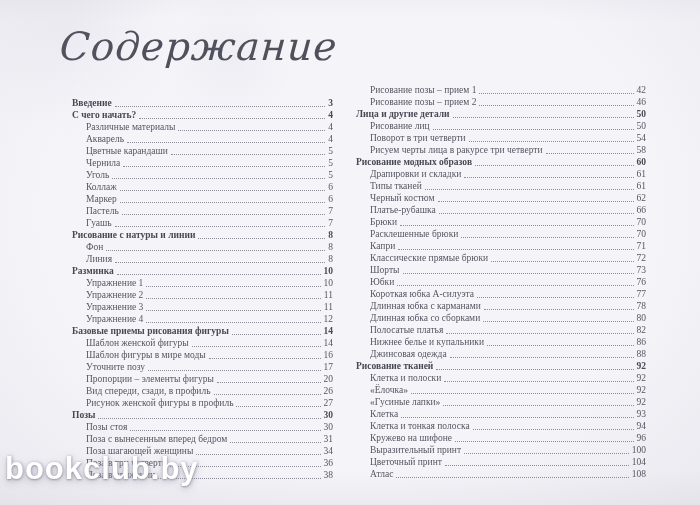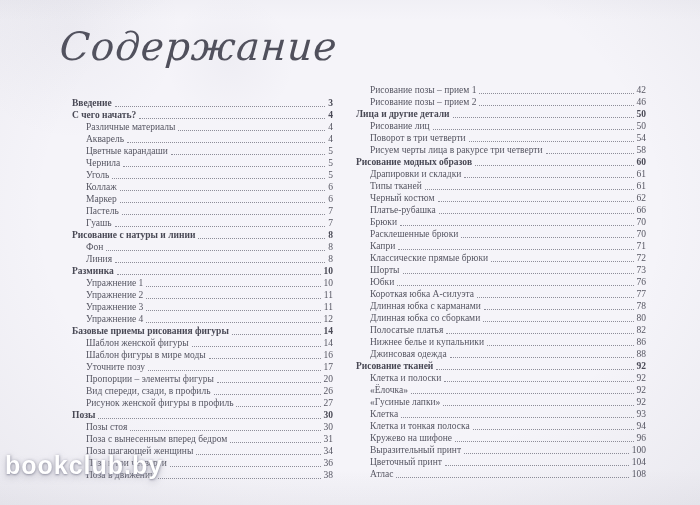--- a/index.html
+++ b/index.html
@@ -60,21 +60,21 @@
     margin:0 3px 2px 3px;
     min-width:6px;
   }
   .row .pg{ flex:0 0 auto; text-align:right; }
   .watermark{
     position:absolute;
     left:5px; top:451px;
     z-index:10;
     font-family:"Liberation Sans","DejaVu Sans",sans-serif;
     font-weight:bold;
-    font-size:25px;
+    font-size:31px;
     letter-spacing:1px;
     color:var(--wm);
     text-shadow:
       0 1px 2px rgba(150,150,165,0.9),
       0 3px 7px rgba(150,150,165,0.55),
       1px 0 3px rgba(150,150,165,0.5);
   }
 </style>
 </head>
 <body>

